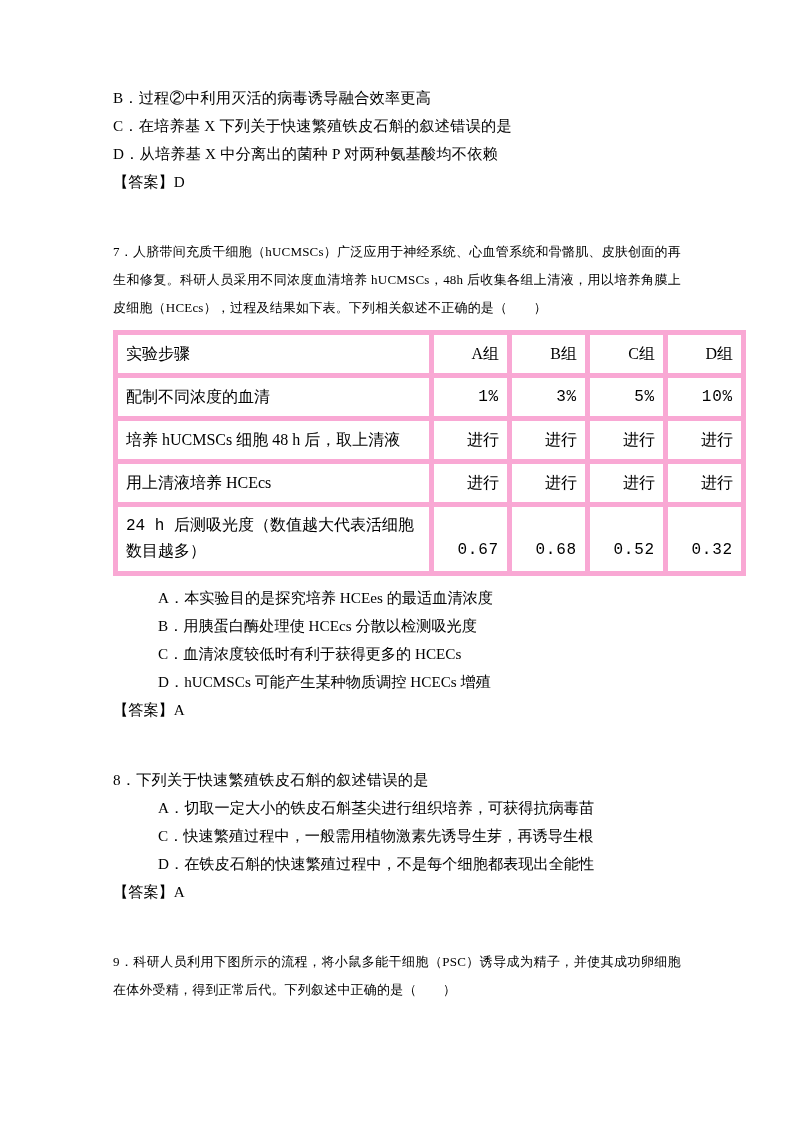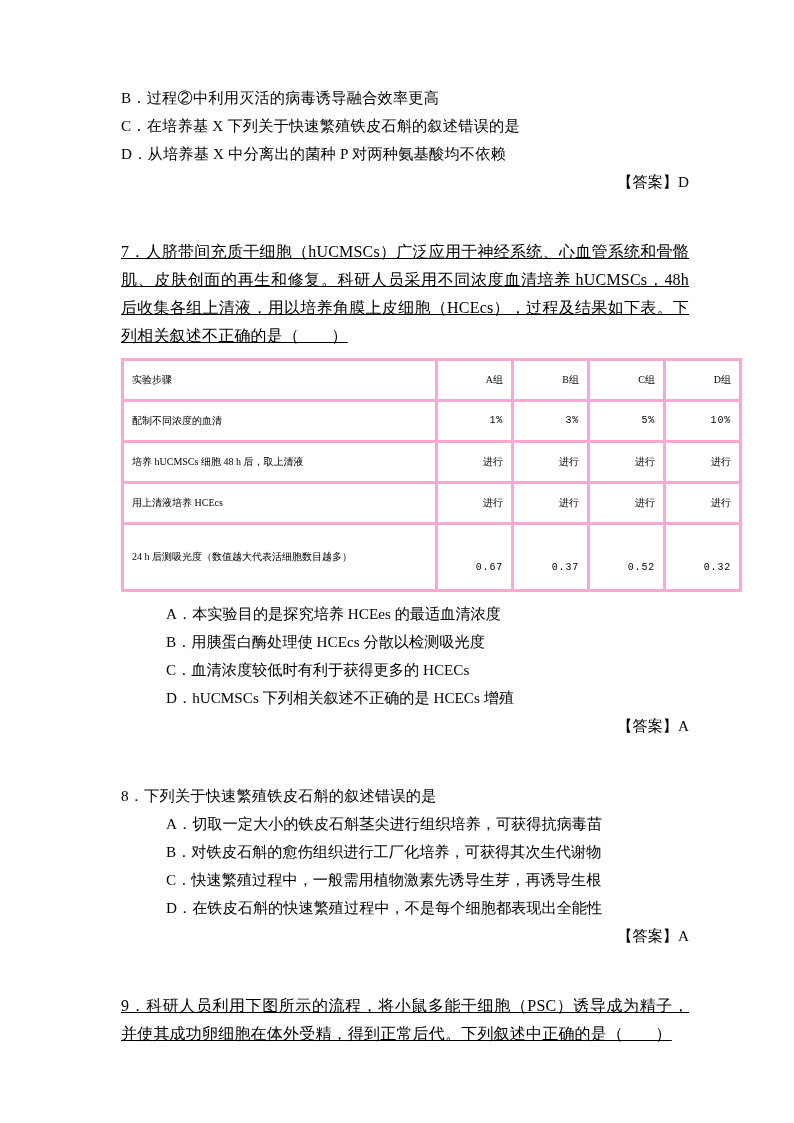--- a/index.html
+++ b/index.html
@@ -10,21 +10,21 @@
   body {
     width: 794px;
     height: 1123px;
     font-family: "Liberation Serif", "DejaVu Serif", serif;
     color: #000000;
     position: relative;
     overflow: hidden;
   }
   .page {
     position: absolute;
-    left: 8px;
+    left: 0;
     top: 0;
     width: 768px;
     height: 1123px;
     box-sizing: border-box;
     padding: 0;
   }
   .content {
     position: absolute;
     left: 113px;
     top: 84px;
@@ -33,62 +33,60 @@
 
   
   .line {
     font-size: 15.2px;
     line-height: 28px;
     letter-spacing: 0.2px;
     white-space: nowrap;
     color: #000;
   }
   .para {
-    font-size: 16px;
+    font-size: 13px;
     line-height: 28px;
     letter-spacing: 0.2px;
     text-align: justify;
     text-justify: inter-ideograph;
-    text-decoration: underline;
   }
   .opt {
     font-size: 15.2px;
     line-height: 28px;
     white-space: nowrap;
     margin-left: 45px;
   }
   .ans {
     font-size: 15.2px;
     line-height: 28px;
     white-space: nowrap;
-    text-align: right;
   }
   .gap-block { height: 28px; }
   .gap-small { height: 14px; }
 
   
   table.exp {
     border-collapse: collapse;
     width: 527px;
     margin: 0;
     table-layout: fixed;
   }
   table.exp td {
-    border: 3px solid #f9a8d4;
+    border: 5px solid #f9a8d4;
     padding: 6px 8px 6px 8px;
-    font-size: 10px;
+    font-size: 16px;
     line-height: 26px;
     vertical-align: middle;
     color: #000;
   }
   table.exp td.step { width: 295px; }
   table.exp td.grp  { width: 57px; text-align: right; }
   tr.r-head td, tr.r-serum td, tr.r-harvest td, tr.r-culture td { height: 24px; }
   tr.r-abs td { height: 50px; }
-  tr.r-abs td.step { vertical-align: middle; }
+  tr.r-abs td.step { vertical-align: middle; font-family: Liberation Mono, monospace; }
   tr.r-abs td.grp { vertical-align: bottom; padding-bottom: 8px; }
   .num {
     font-family: "Liberation Mono", "DejaVu Sans Mono", monospace;
     font-size: 13.6px;
     letter-spacing: 0.8px;
   }
   .table-wrap { margin-top: 8px; margin-bottom: 8px; }
 </style>
 </head>
 <body>
@@ -133,40 +131,39 @@
           <tr class="r-culture">
             <td class="step">用上清液培养 HCEcs</td>
             <td class="grp">进行</td>
             <td class="grp">进行</td>
             <td class="grp">进行</td>
             <td class="grp">进行</td>
           </tr>
           <tr class="r-abs">
             <td class="step">24 h 后测吸光度（数值越大代表活细胞数目越多）</td>
             <td class="grp num">0.67</td>
-            <td class="grp num">0.37</td>
+            <td class="grp num">0.68</td>
             <td class="grp num">0.52</td>
             <td class="grp num">0.32</td>
           </tr>
         </tbody>
       </table>
     </div>
 
     <div class="opt">A．本实验目的是探究培养 HCEes 的最适血清浓度</div>
     <div class="opt">B．用胰蛋白酶处理使 HCEcs 分散以检测吸光度</div>
     <div class="opt">C．血清浓度较低时有利于获得更多的 HCECs</div>
-    <div class="opt">D．hUCMSCs 下列相关叙述不正确的是 HCECs 增殖</div>
+    <div class="opt">D．hUCMSCs 可能产生某种物质调控 HCECs 增殖</div>
     <div class="ans">【答案】A</div>
 
     <div class="gap-block"></div>
     <div class="gap-small"></div>
 
     <div class="line">8．下列关于快速繁殖铁皮石斛的叙述错误的是</div>
     <div class="opt">A．切取一定大小的铁皮石斛茎尖进行组织培养，可获得抗病毒苗</div>
-    <div class="opt">B．对铁皮石斛的愈伤组织进行工厂化培养，可获得其次生代谢物</div>
     <div class="opt">C．快速繁殖过程中，一般需用植物激素先诱导生芽，再诱导生根</div>
     <div class="opt">D．在铁皮石斛的快速繁殖过程中，不是每个细胞都表现出全能性</div>
     <div class="ans">【答案】A</div>
 
     <div class="gap-block"></div>
     <div class="gap-small"></div>
 
     <div class="para">9．科研人员利用下图所示的流程，将小鼠多能干细胞（PSC）诱导成为精子，并使其成功卵细胞在体外受精，得到正常后代。下列叙述中正确的是（　　）</div>
 
   </div>

